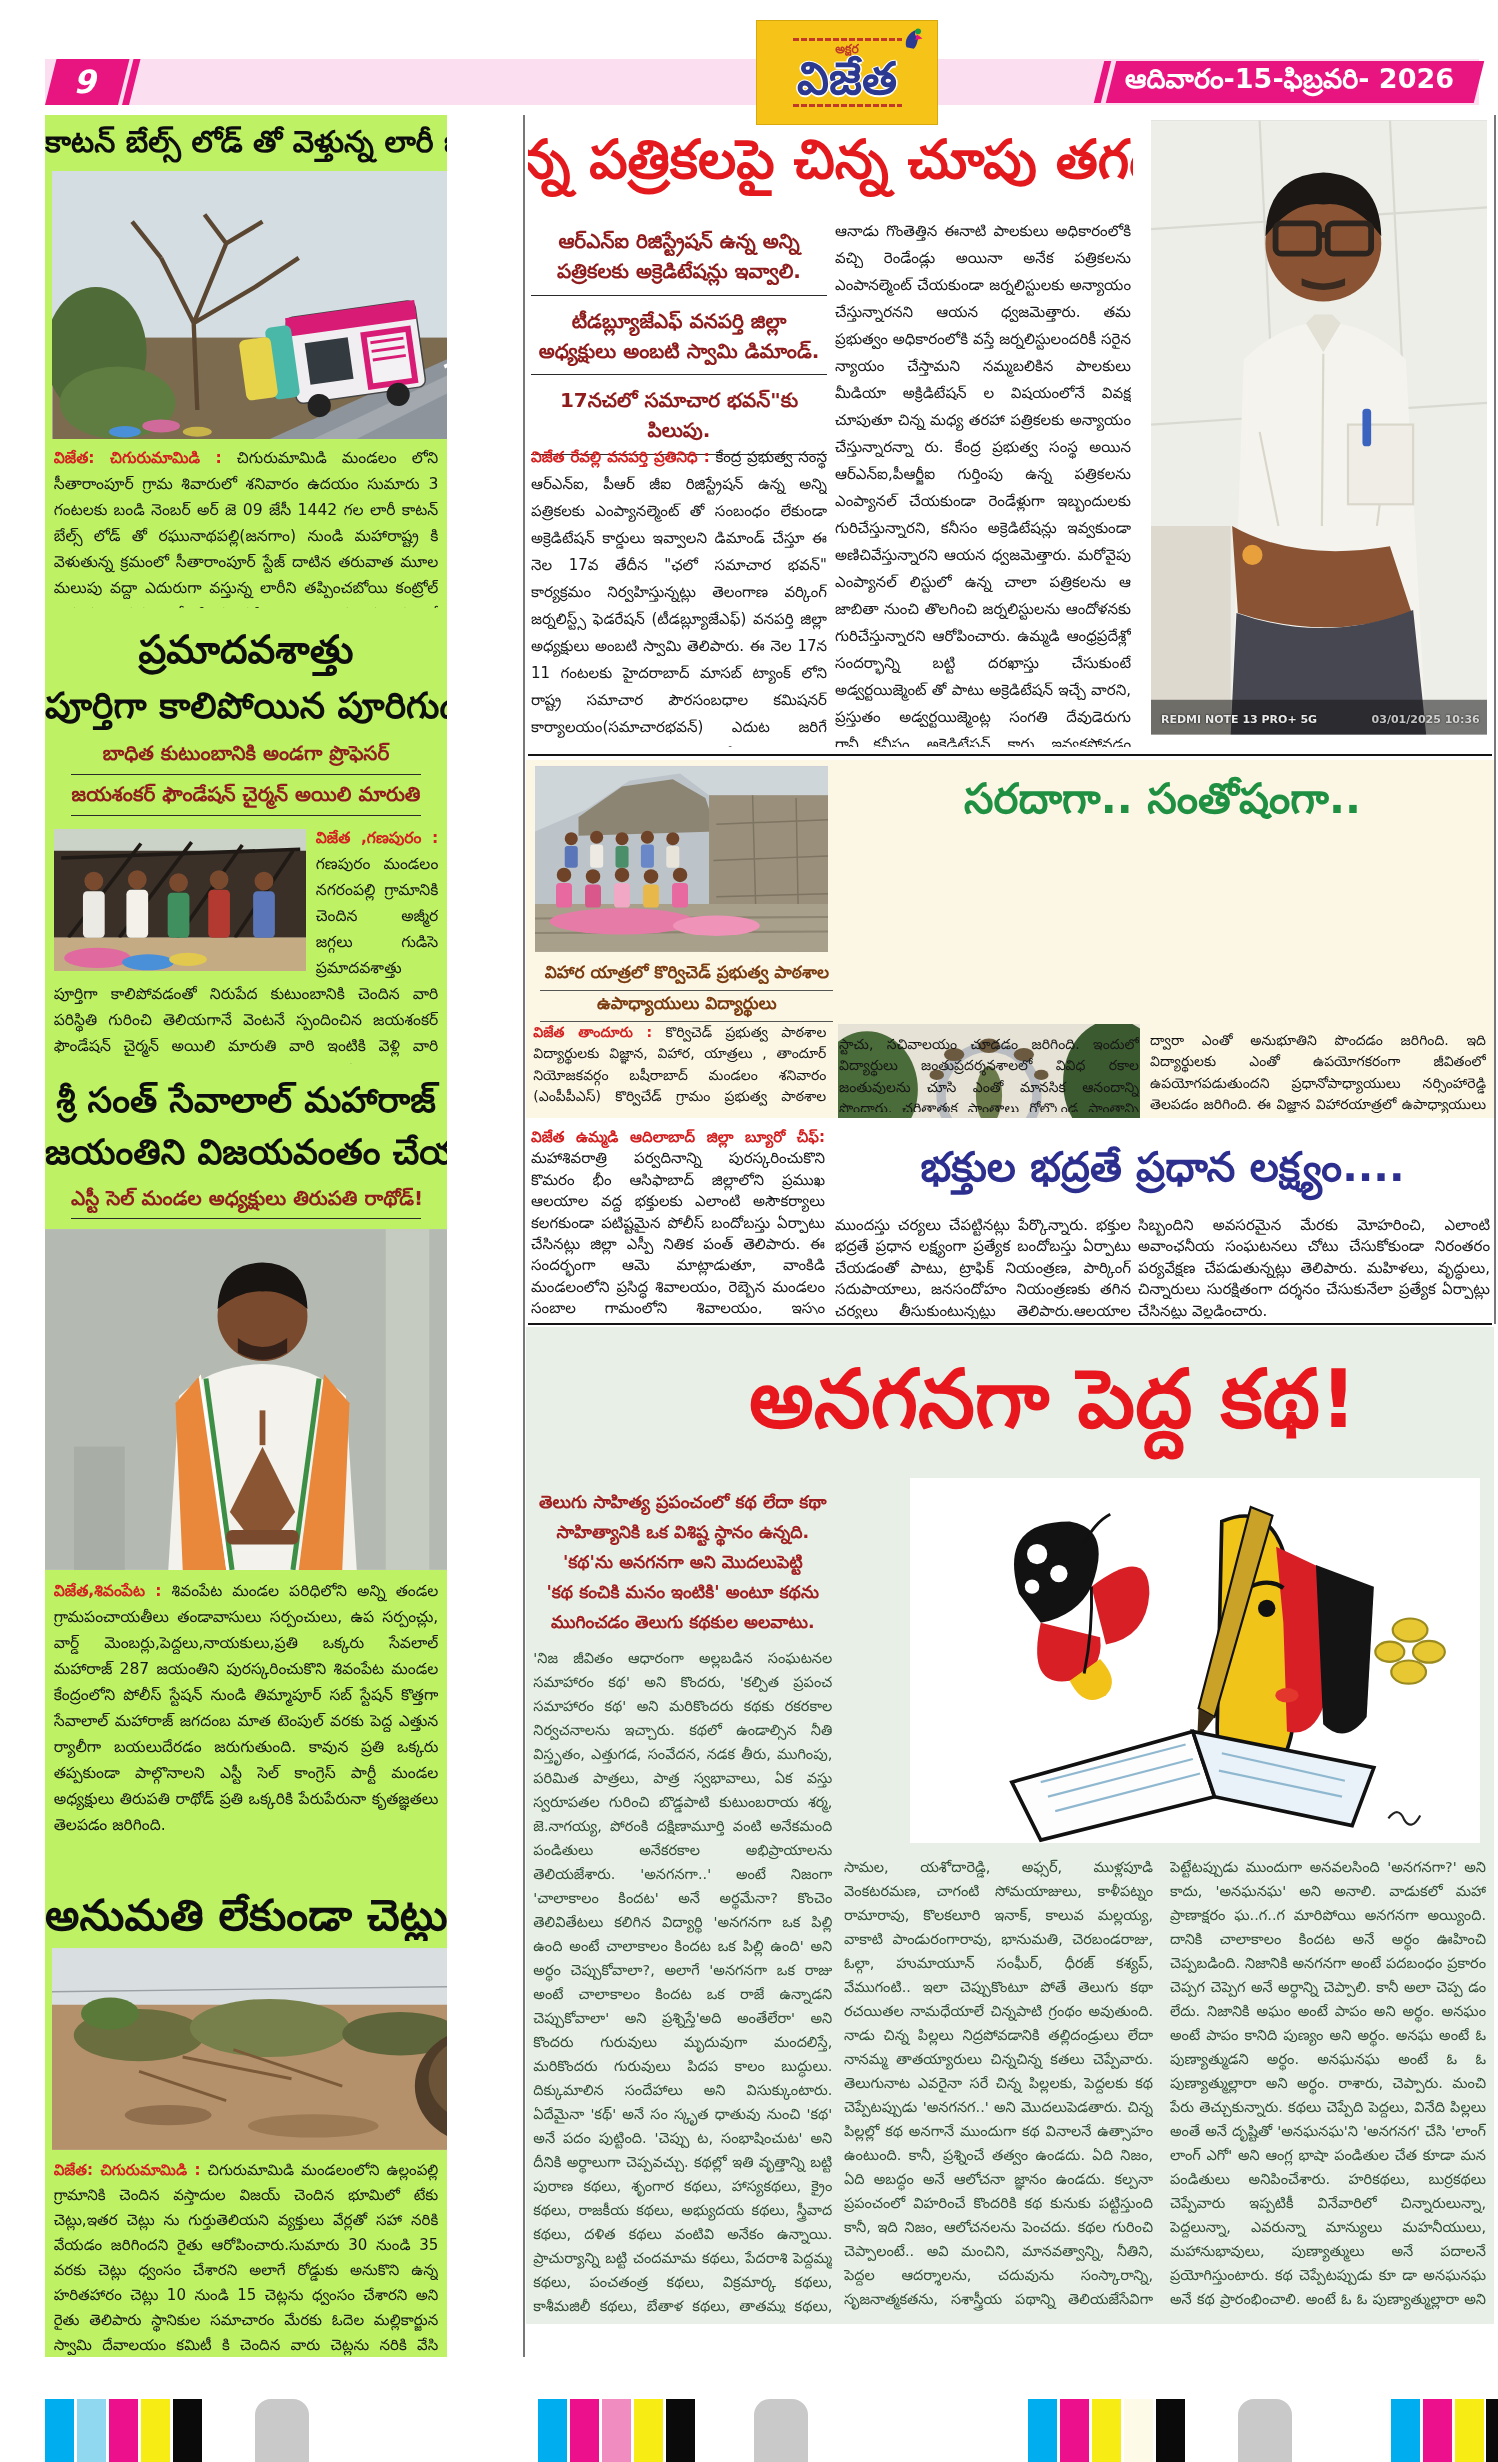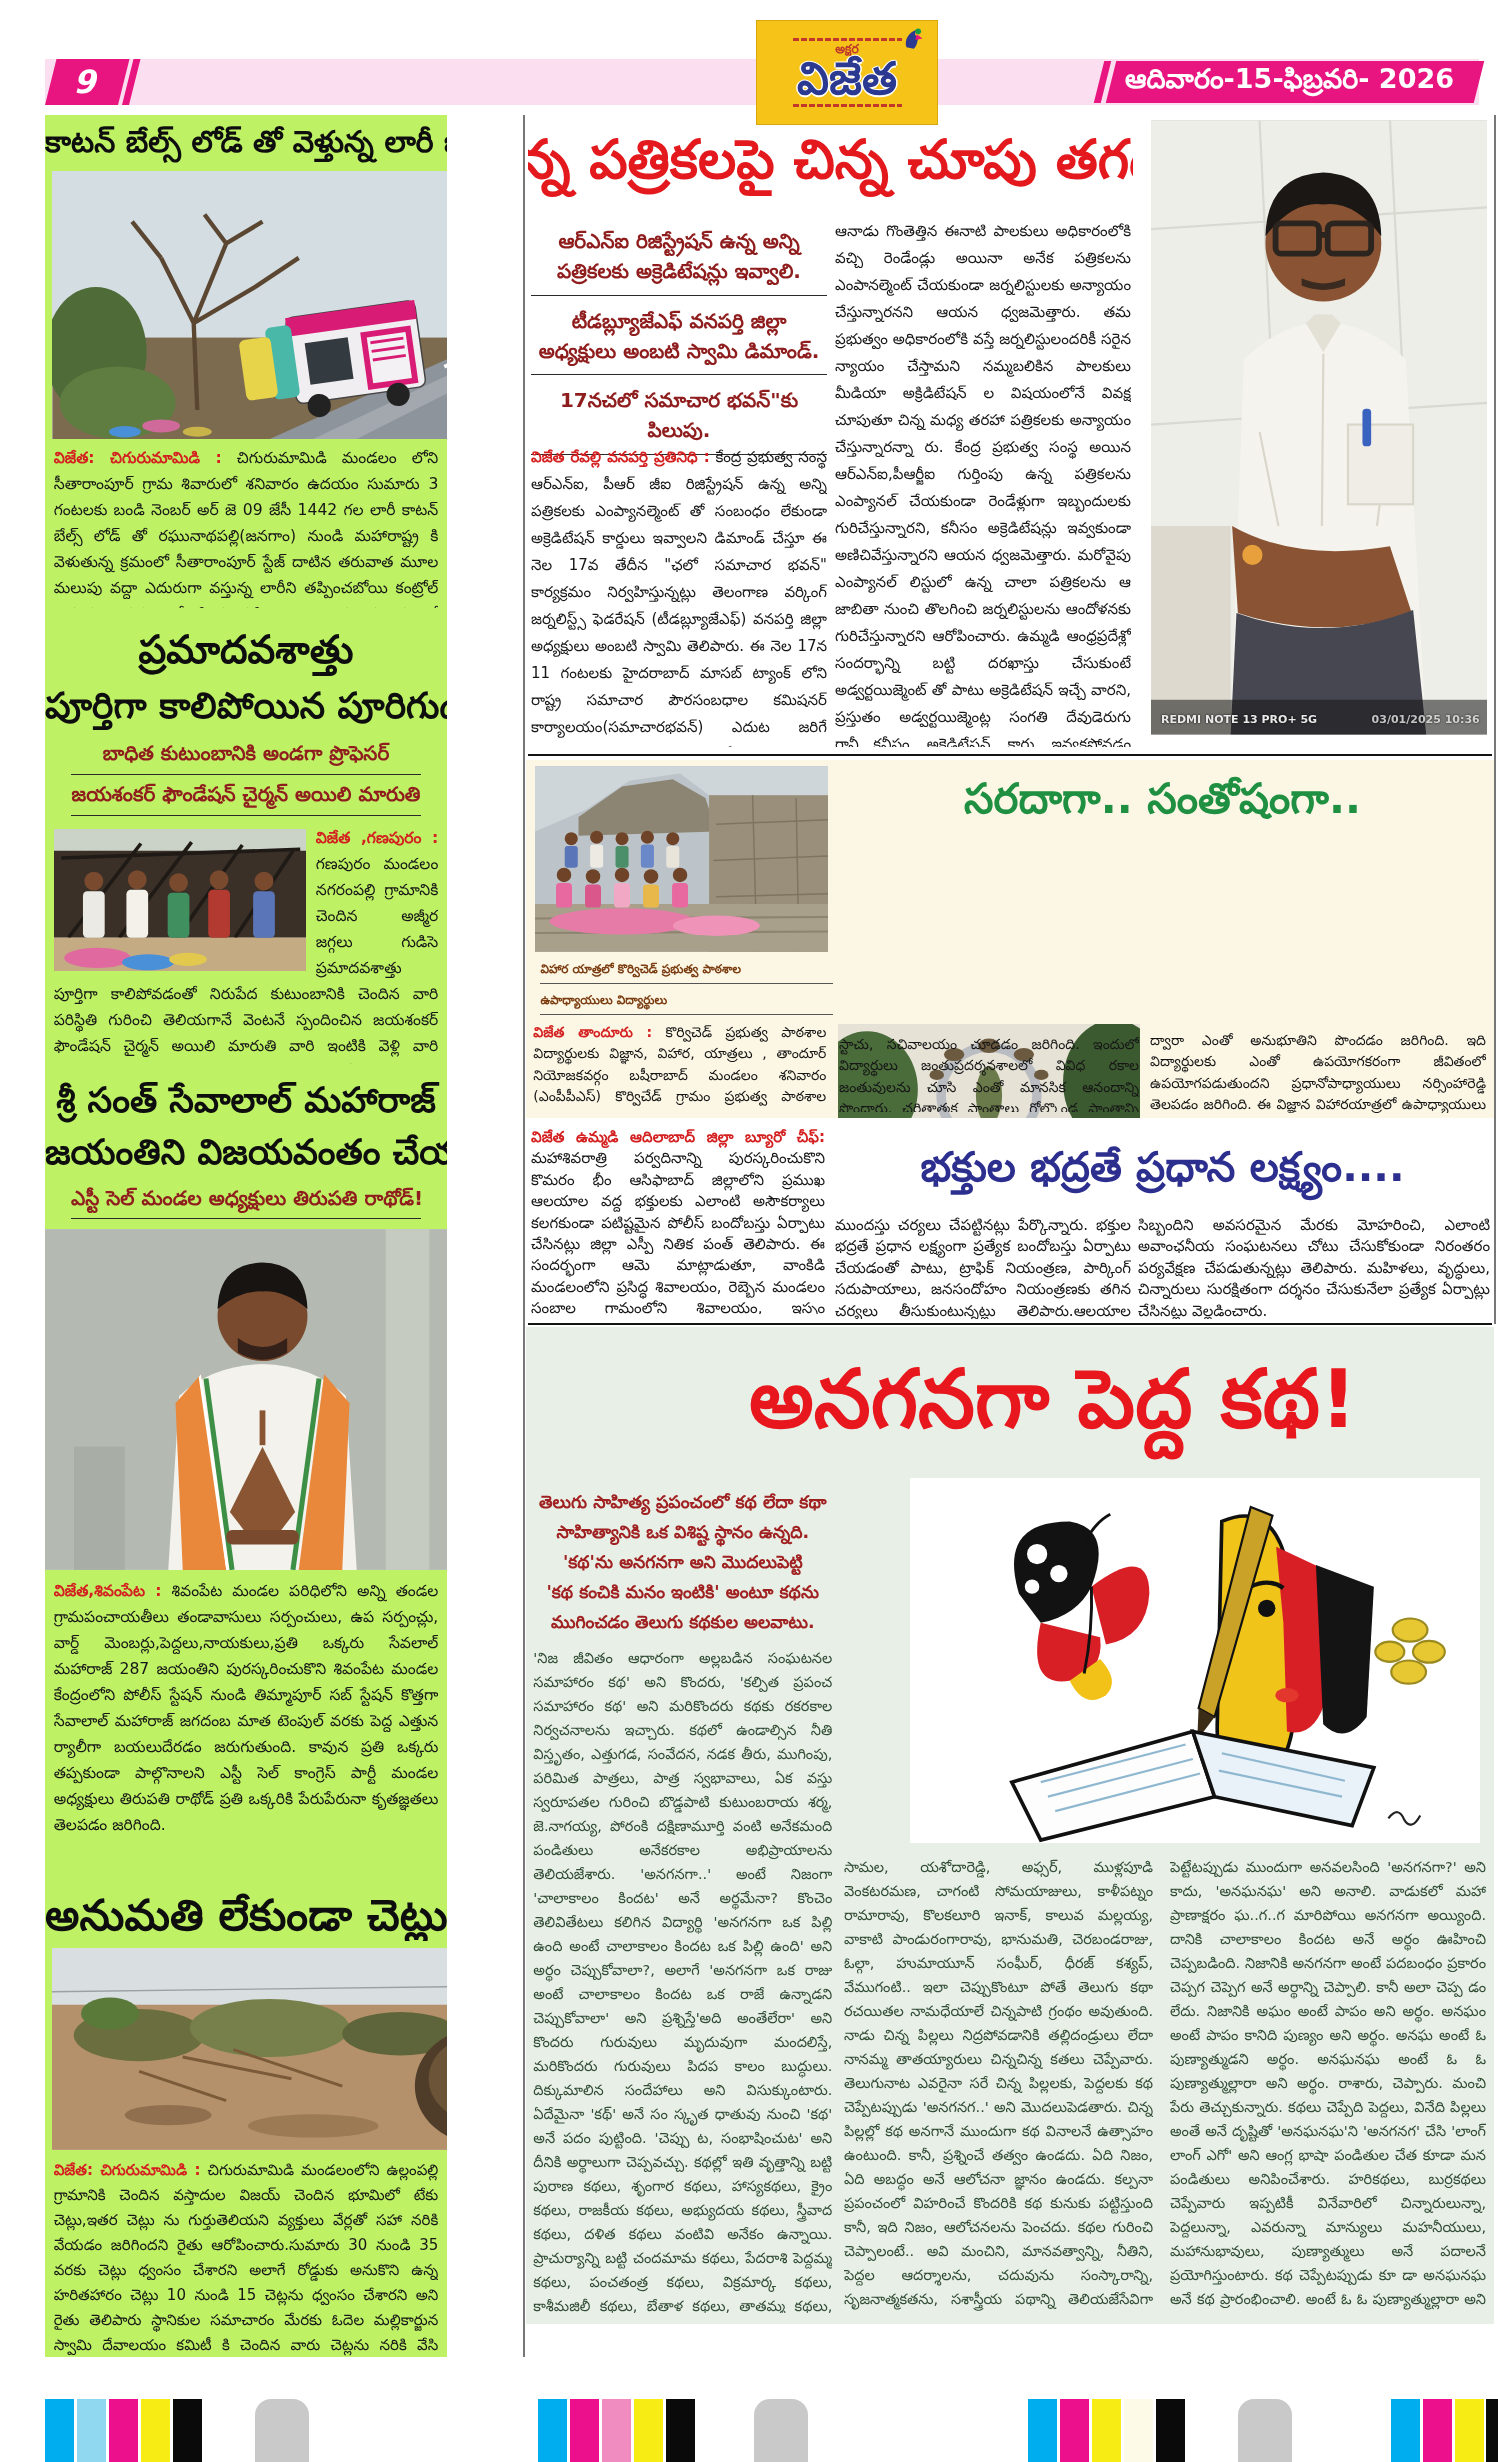--- a/index.html
+++ b/index.html
@@ -43,21 +43,21 @@
   
   .main-head{left:528px;top:120px;width:605px;height:91px;color:#e3191d;font-weight:bold;font-size:54px;}
   .m-sub{color:#8f1d1d;font-weight:bold;font-size:20px;line-height:30px;text-align:center;
          border-bottom:1.5px solid #2a2a2a;padding:10px 2.9px 8.7px 2.9px;overflow:hidden;}
   .m-col{font-size:15px;line-height:27px;}
   .wm{position:absolute;color:#eaeaea;font-weight:bold;font-size:11px;text-shadow:0 0 2.2px #000;}
 
   
   .sard{left:526px;top:760px;width:968px;height:358px;background:#fcf7e5;overflow:hidden;}
   .sard-head{color:#1f9042;font-weight:bold;font-size:42px;}
-  .cap{color:#7a3c10;font-weight:bold;font-size:12px;border-bottom:1.5px solid #555;
+  .cap{color:#7a3c10;font-weight:bold;font-size:17px;text-align:center;border-bottom:1.5px solid #555;
        padding:5px 0 4.4px 0;margin:0 10px;overflow:hidden;white-space:nowrap;}
   .s-col{font-size:14px;line-height:21.4px;text-align:justify;color:#161616;overflow:hidden;}
 
   
   .dev-head{color:#2d2f8f;font-weight:bold;font-size:41px;}
   .d-col{font-size:15px;line-height:21.4px;text-align:justify;color:#161616;overflow:hidden;}
 
   
   .feat{left:526px;top:1327px;width:968px;height:997px;background:#e8efe6;overflow:hidden;}
   .feat-head{color:#e8171d;font-weight:bold;font-size:81px;}

